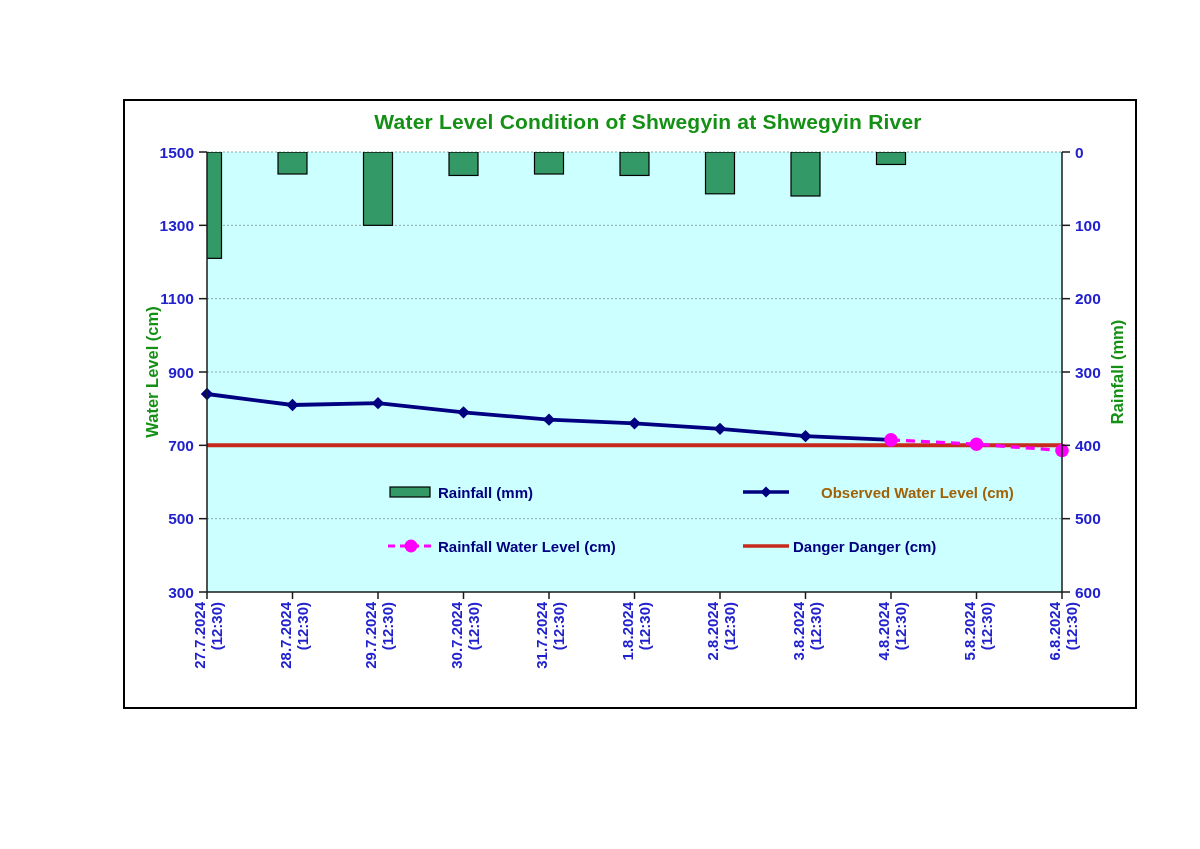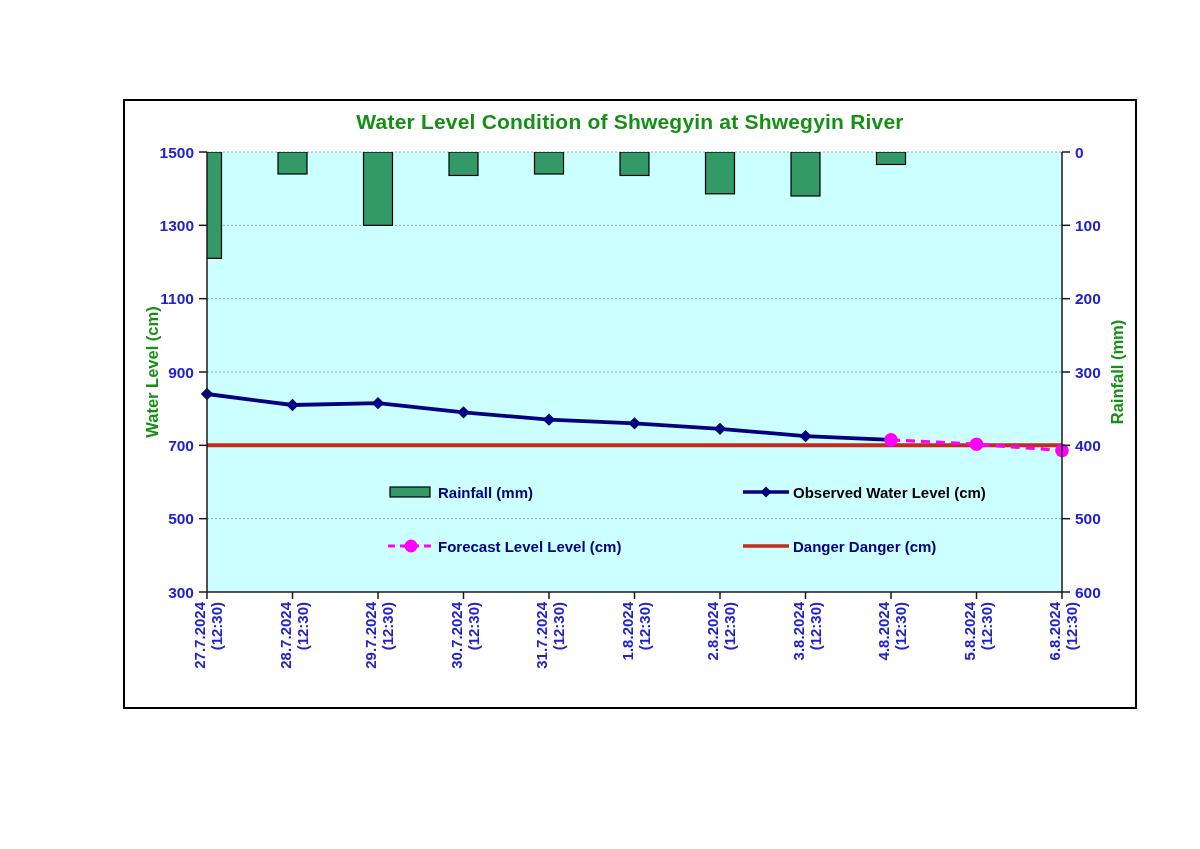--- a/index.html
+++ b/index.html
@@ -7,21 +7,21 @@
   .chart-frame{position:absolute;left:123px;top:99px;width:1010px;height:606px;border:2px solid #000;background:#fff;}
   .chart-title{position:absolute;left:0;top:9px;width:100%;text-align:center;font-size:21px;font-weight:bold;letter-spacing:.2px;}
   #chart-svg{position:absolute;left:0;top:0;}
   .legend-item{position:absolute;display:flex;align-items:center;height:20px;gap:4px;}
   .legend-label{font-size:15px;font-weight:bold;white-space:nowrap;}
 </style>
 </head>
 <body>
 
 <div class="chart-frame">
-  <div class="chart-title" style="color: rgb(20, 144, 20);">Water Level Condition of Shwegyin at Shwegyin River</div>
+  <div class="chart-title" style="color: rgb(20, 144, 20); padding-left: 18px;">Water Level Condition of Shwegyin at Shwegyin River</div>
 
   <svg id="chart-svg" width="1010" height="606" viewBox="0 0 1010 606">
       <rect x="82" y="51" width="855" height="440" fill="#CCFFFF"></rect>
       <line x1="82" x2="937" y1="51" y2="51" stroke="#8FA8A8" stroke-width="1" stroke-dasharray="2 2"></line>
       <line x1="82" x2="937" y1="124.33333333333333" y2="124.33333333333333" stroke="#8FA8A8" stroke-width="1" stroke-dasharray="2 2"></line>
       <line x1="82" x2="937" y1="197.66666666666666" y2="197.66666666666666" stroke="#8FA8A8" stroke-width="1" stroke-dasharray="2 2"></line>
       <line x1="82" x2="937" y1="271" y2="271" stroke="#8FA8A8" stroke-width="1" stroke-dasharray="2 2"></line>
       <line x1="82" x2="937" y1="344.3333333333333" y2="344.3333333333333" stroke="#8FA8A8" stroke-width="1" stroke-dasharray="2 2"></line>
       <line x1="82" x2="937" y1="417.6666666666667" y2="417.6666666666667" stroke="#8FA8A8" stroke-width="1" stroke-dasharray="2 2"></line>
       <defs>
@@ -128,29 +128,29 @@
       <rect x="2" y="3" width="40" height="10" stroke-width="1.2" fill="#339966" stroke="#000000"></rect>
     </svg>
     <span class="legend-label" style="color: rgb(0, 0, 128);">Rainfall (mm)</span>
   </div>
 
   <div class="legend-item" style="left:618px;top:381px;">
     <svg width="46" height="16">
       <line x1="0" y1="8" x2="46" y2="8" stroke-width="3.5" stroke="#000080"></line>
       <polygon points="23,2.5 28.5,8 23,13.5 17.5,8" fill="#000080"></polygon>
     </svg>
-    <span class="legend-label" style="color: #000000;">Observed Water Level (cm)</span>
+    <span class="legend-label" style="color: #a16207; margin-left: 28px;">Observed Water Level (cm)</span>
   </div>
 
   <div class="legend-item" style="left:263px;top:435px;">
     <svg width="46" height="16">
       <line x1="0" y1="8" x2="46" y2="8" stroke-width="3" stroke-dasharray="7 5" stroke="#FF00FF"></line>
       <circle cx="23" cy="8" r="6.5" fill="#FF00FF"></circle>
     </svg>
-    <span class="legend-label" style="color: rgb(0, 0, 128);">Forecast Level Level (cm)</span>
+    <span class="legend-label" style="color: rgb(0, 0, 128);">Rainfall Water Level (cm)</span>
   </div>
 
   <div class="legend-item" style="left:618px;top:435px;">
     <svg width="46" height="16">
       <line x1="0" y1="8" x2="46" y2="8" stroke-width="3.5" stroke="#C62A1C"></line>
     </svg>
     <span class="legend-label" style="color: rgb(0, 0, 128);">Danger Danger (cm)</span>
   </div>
 </div>
 

